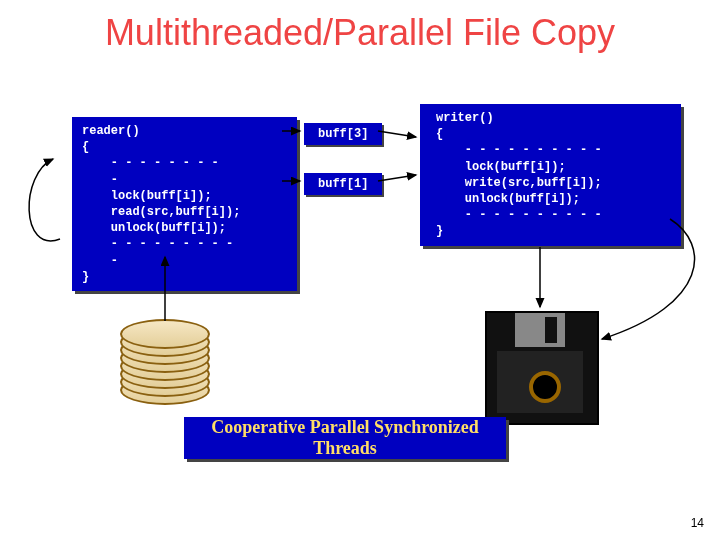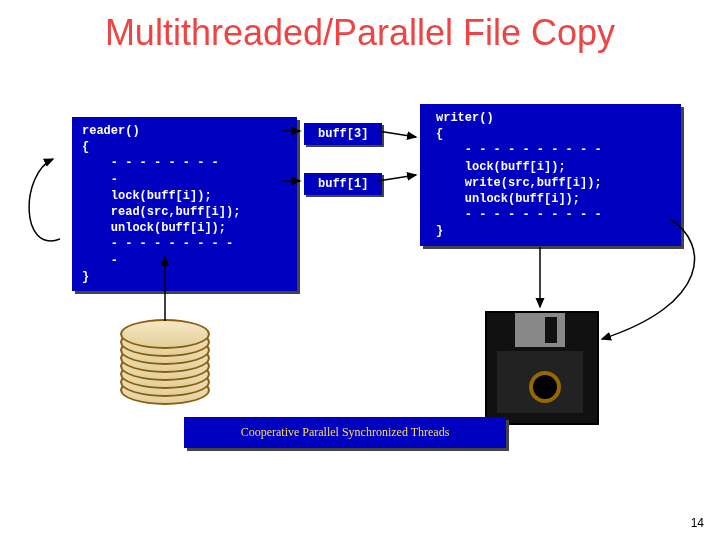--- a/index.html
+++ b/index.html
@@ -64,24 +64,24 @@
   .buff0 { left: 304px; top: 44px; }
   .buff1 { left: 304px; top: 94px; }
   .legend {
     position: absolute;
     left: 184px;
     top: 338px;
     width: 302px;
     background: #0000c0;
     color: #ffde66;
     font-family: "Times New Roman", serif;
-    font-weight: normal;
+    font-weight: bold;
     text-align: center;
-    font-size: 12px;
-    padding: 8px 10px;
+    font-size: 18px;
+    padding: 0 10px;
     box-shadow: 3px 3px 0 #444;
   }
   .pagenum {
     position: absolute;
     right: 16px;
     bottom: 10px;
     font-size: 12px;
     color: #000;
   }
   

